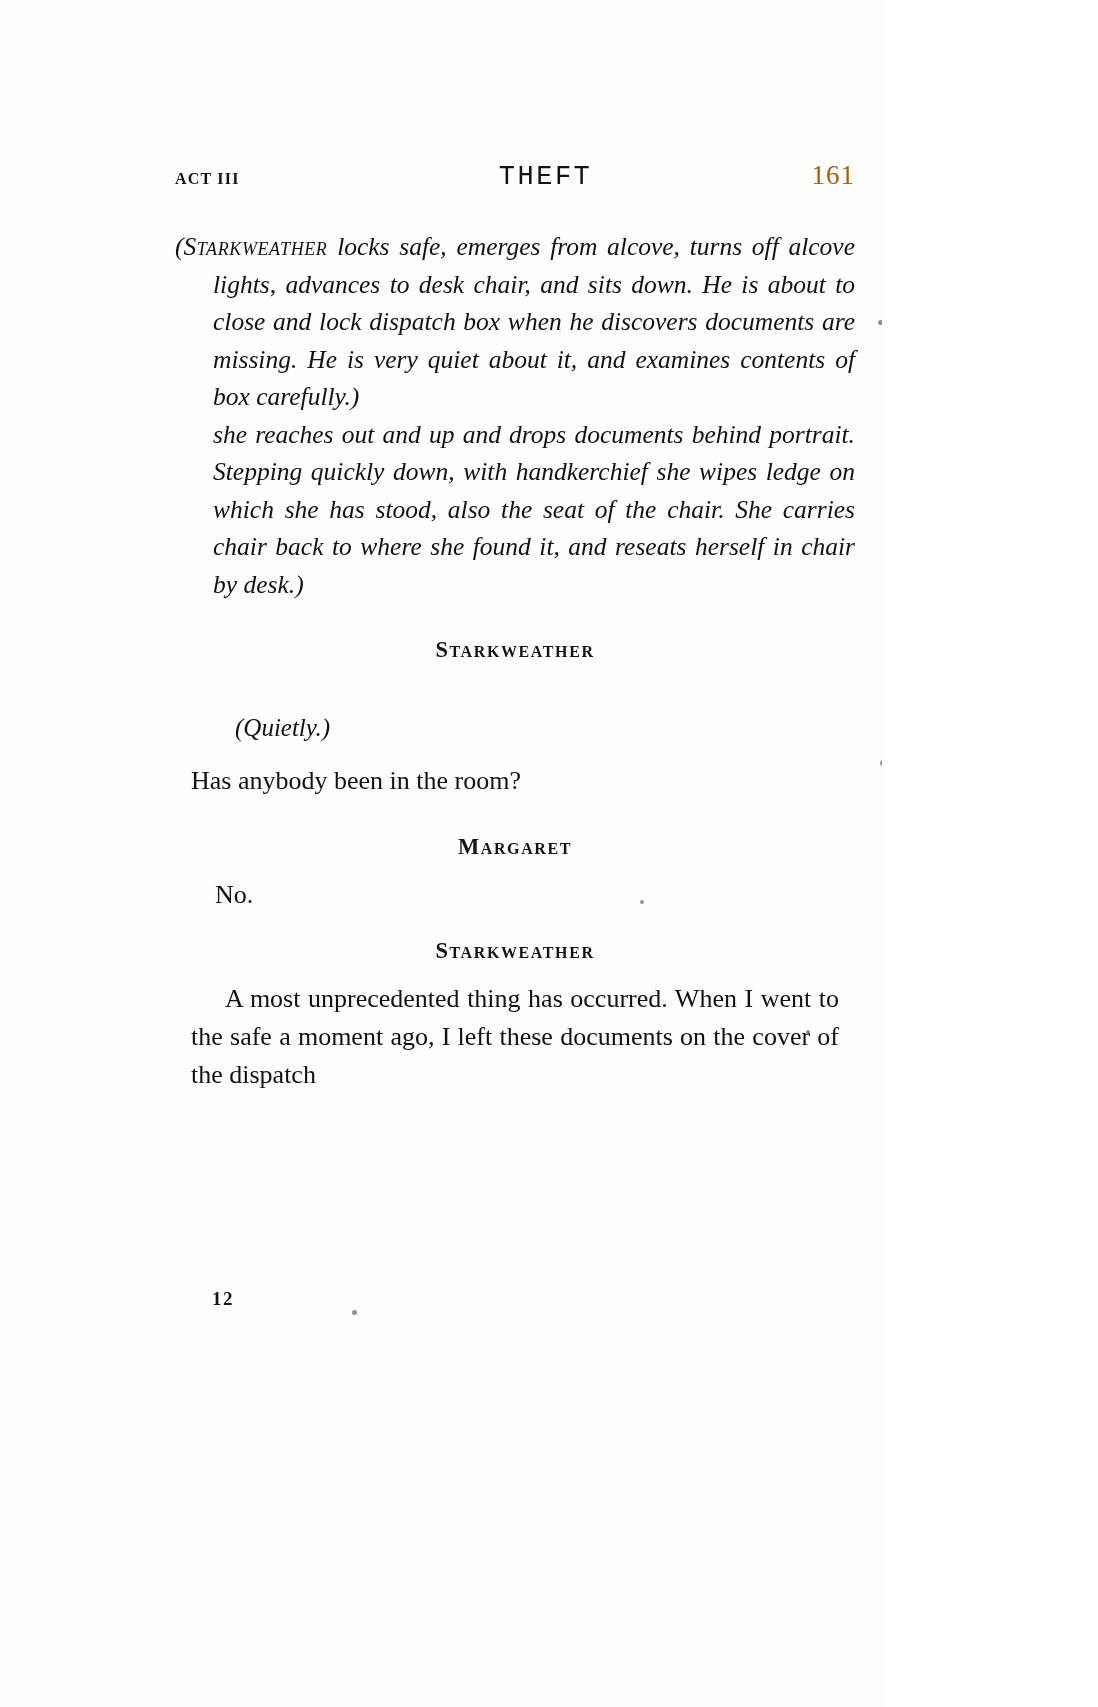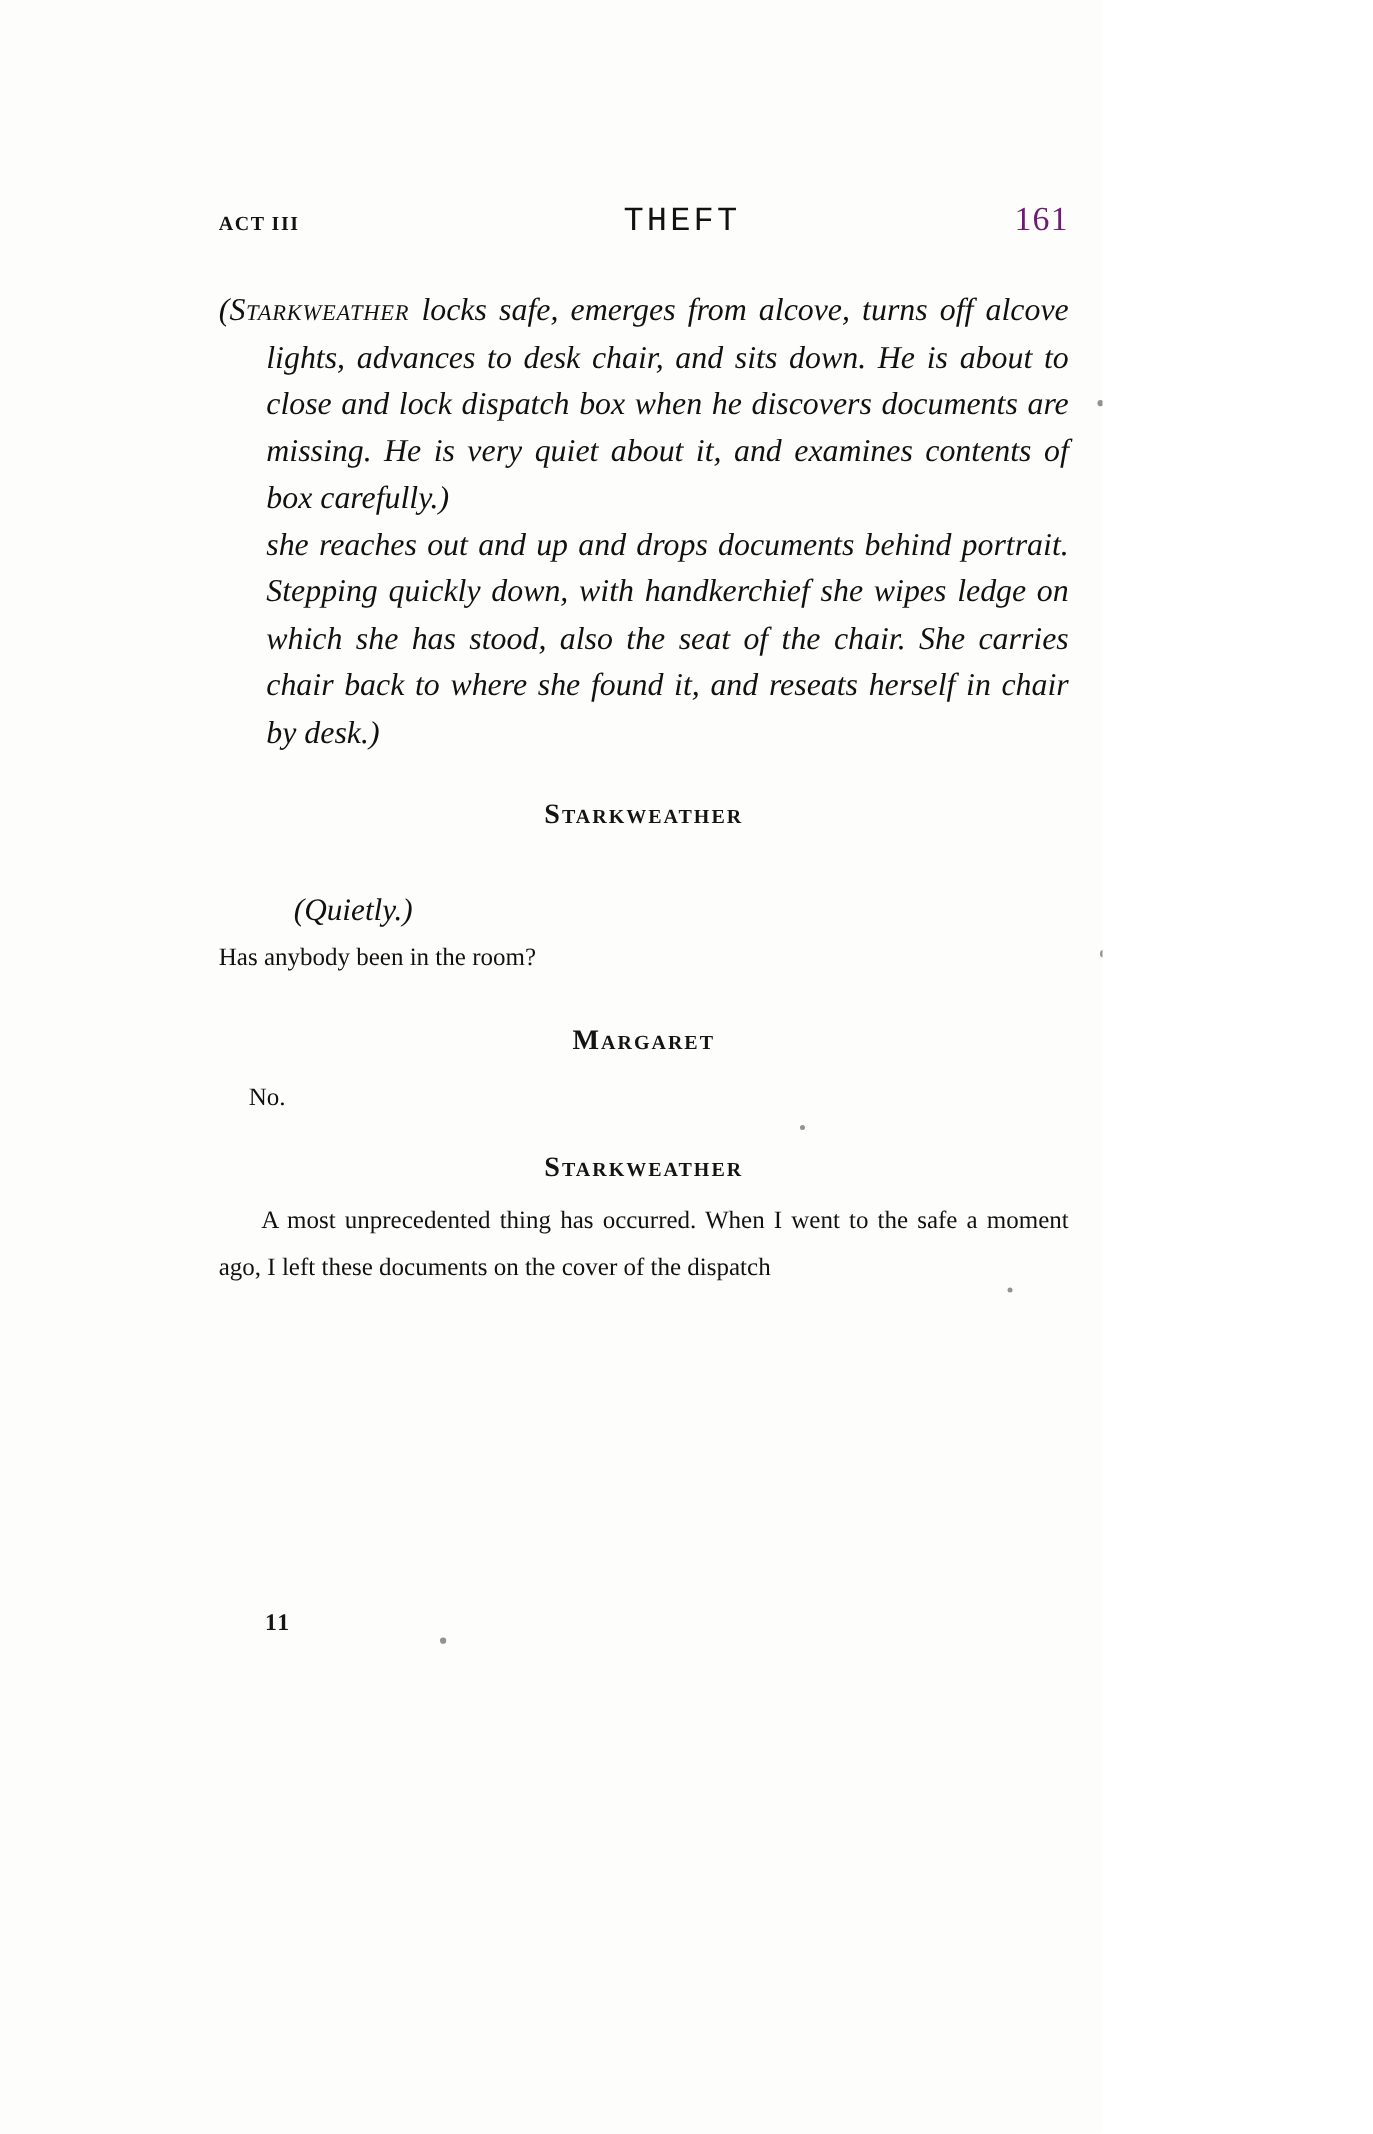--- a/index.html
+++ b/index.html
@@ -41,21 +41,21 @@
   .runhead .title {
     font-size: 27px;
     letter-spacing: 2.5px;
     color: #121212;
     margin-left: 40px;
     font-family: Liberation Mono, monospace;
   }
   .runhead .folio {
     font-size: 27px;
     letter-spacing: 1px;
-    color: #701a75;
+    color: #a16207;
   }
   
   .stage {
     font-style: italic;
     font-size: 25.5px;
     line-height: 37.5px;
     text-align: justify;
     text-align-last: left;
     margin: 0 0 0 0;
   }
@@ -91,25 +91,25 @@
     font-size: 25px;
     line-height: 37px;
     margin: 0;
     padding-left: 38px;
   }
   .dirline.center-ish {
     padding-left: 60px;
     margin-top: 46px;
   }
   .speech {
-    font-size: 20px;
+    font-size: 26px;
     line-height: 38px;
     text-align: justify;
     text-align-last: left;
-    margin: 0;
+    margin: 16px;
   }
   .speech.first {
     text-indent: 34px;
   }
   .speech.noindent {
     text-indent: 0;
     padding-left: 0;
   }
   .speech.word {
     padding-left: 24px;
@@ -154,21 +154,21 @@
     <p class="speech noindent">Has anybody been in the room?</p>
 
     <div class="speaker">Margaret</div>
     <p class="speech word">No.</p>
 
     <div class="speaker tight-top tight-bottom">Starkweather</div>
     <p class="speech first">A most unprecedented thing has occurred. When I went to the safe a moment ago, I left these documents on the cover of the dispatch</p>
 
   </div>
 
-  <div class="signature">11</div>
+  <div class="signature">12</div>
 
   <div class="speck" style="left:878px; top:320px; width:5px; height:5px;"></div>
   <div class="speck" style="left:884px; top:540px; width:5px; height:5px;"></div>
   <div class="speck" style="left:880px; top:760px; width:5px; height:6px;"></div>
   <div class="speck" style="left:640px; top:900px; width:4px; height:4px;"></div>
   <div class="speck" style="left:806px; top:1030px; width:4px; height:4px;"></div>
   <div class="speck" style="left:352px; top:1310px; width:5px; height:5px;"></div>
 
 </div>
 

